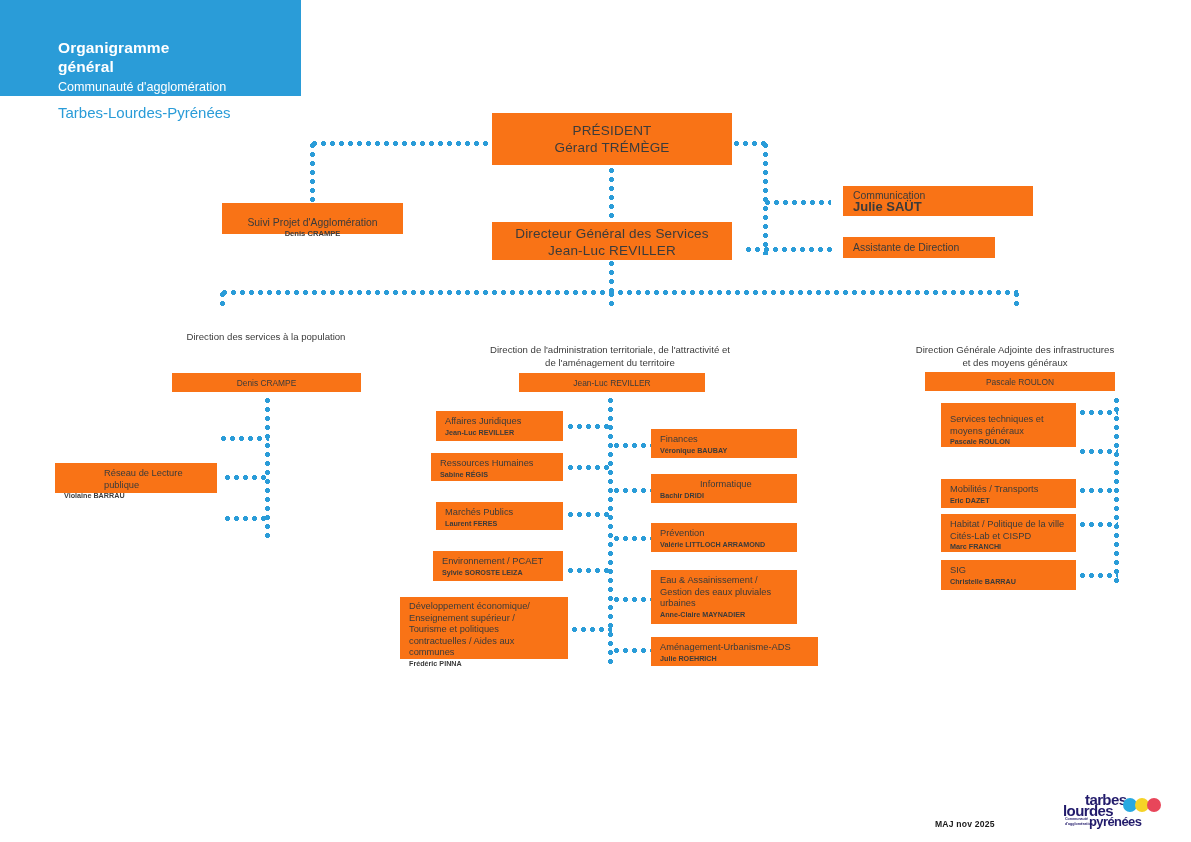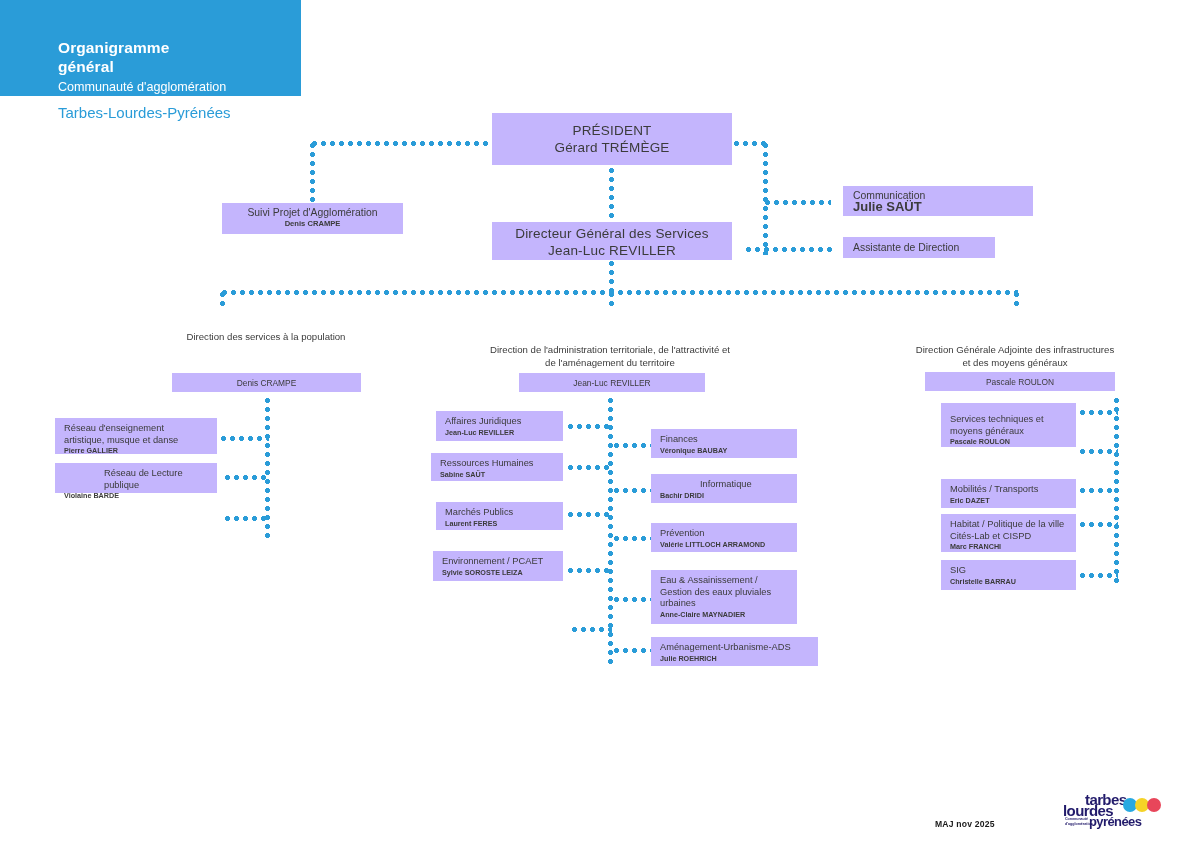--- a/index.html
+++ b/index.html
@@ -31,41 +31,41 @@
     color:#ffffff;font-size:12.6px;line-height:14px;font-weight:normal;
   }
   .header-city{
     position:absolute;left:58px;top:104px;width:330px;
     color:#2a9cd8;font-size:15px;line-height:18px;
   }
 
   
   .box{
     position:absolute;
-    background:#c4b5fd;
+    background:#f97316;
     color:#3b3b3b;
     box-sizing:border-box;
   }
   .box .t1{display:block;}
   .box .t2{display:block;}
 
   
   .box-xl{
     text-align:center;
     padding-top:9px;
   }
   .box-xl .t1{font-size:13.5px;line-height:17px;letter-spacing:.2px;}
   .box-xl .t2{font-size:13.5px;line-height:17px;letter-spacing:.2px;}
 
   
   .box-md{padding:3px 8px 5px 10px;margin-left:12px;}
   .box-md .t1{font-size:10.4px;line-height:13px;}
   .box-md .t2{font-size:13px;line-height:10px;font-weight:bold;}
 
-  .box-md-c{padding:3px 8px;text-align:center;}
+  .box-md-c{padding:13px 8px;text-align:center;}
   .box-md-c .t1{font-size:10.4px;line-height:13px;}
   .box-md-c .t2{font-size:7.6px;line-height:10px;font-weight:bold;}
 
   
   .box-hdr{
     text-align:center;padding-top:4px;
   }
   .box-hdr .t1{font-size:8.4px;line-height:12px;}
 
   
@@ -193,28 +193,23 @@
   </div>
   <div class="box box-hdr" style="left:925px;top:372px;width:190px;height:19px;">
     <span class="t1">Pascale ROULON</span>
   </div>
 
   <div class="dot-v" style="left:265px;top:396px;height:143px;"></div>
   <div class="dot-h" style="left:219px;top:436px;width:50px;"></div>
   <div class="dot-h" style="left:223px;top:475px;width:46px;"></div>
   <div class="dot-h" style="left:223px;top:516px;width:46px;"></div>
 
-  <div class="box box-sm" style="left:55px;top:418px;width:162px;height:36px;">
-    <span class="t1" style="white-space:pre-line;">Réseau d'enseignement
-artistique, musque et danse</span>
-    <span class="t2">Pierre GALLIER</span>
-  </div>
   <div class="box box-sm" style="left:55px;top:463px;width:162px;height:30px;">
     <span class="t1" style="white-space:pre-line;padding-left:40px;">Réseau de Lecture publique</span>
-    <span class="t2">Violaine BARDE</span>
+    <span class="t2">Violaine BARRAU</span>
   </div>
 
   <div class="dot-v" style="left:608px;top:396px;height:272px;"></div>
 
   <div class="dot-h" style="left:566px;top:424px;width:46px;"></div>
   <div class="dot-h" style="left:566px;top:465px;width:46px;"></div>
   <div class="dot-h" style="left:566px;top:512px;width:46px;"></div>
   <div class="dot-h" style="left:566px;top:568px;width:46px;"></div>
   <div class="dot-h" style="left:570px;top:627px;width:42px;"></div>
 
@@ -223,29 +218,36 @@
   <div class="dot-h" style="left:612px;top:536px;width:46px;"></div>
   <div class="dot-h" style="left:612px;top:597px;width:46px;"></div>
   <div class="dot-h" style="left:612px;top:648px;width:46px;"></div>
 
   <div class="box box-sm" style="left:436px;top:411px;width:127px;height:30px;">
     <span class="t1" style="white-space:pre-line;">Affaires Juridiques</span>
     <span class="t2">Jean-Luc REVILLER</span>
   </div>
   <div class="box box-sm" style="left:431px;top:453px;width:132px;height:28px;">
     <span class="t1" style="white-space:pre-line;">Ressources Humaines</span>
-    <span class="t2">Sabine SAÜT</span>
+    <span class="t2">Sabine RÉGIS</span>
   </div>
   <div class="box box-sm" style="left:436px;top:502px;width:127px;height:28px;">
     <span class="t1" style="white-space:pre-line;">Marchés Publics</span>
     <span class="t2">Laurent FERES</span>
   </div>
   <div class="box box-sm" style="left:433px;top:551px;width:130px;height:30px;">
     <span class="t1" style="white-space:pre-line;">Environnement / PCAET</span>
     <span class="t2">Sylvie SOROSTE LEIZA</span>
+  </div>
+  <div class="box box-sm" style="left:400px;top:597px;width:168px;height:62px;padding-top:4px;">
+    <span class="t1" style="white-space:pre-line;">Développement économique/
+Enseignement supérieur /
+Tourisme et politiques
+contractuelles / Aides aux communes</span>
+    <span class="t2">Frédéric PINNA</span>
   </div>
 
   <div class="box box-sm" style="left:651px;top:429px;width:146px;height:29px;">
     <span class="t1" style="white-space:pre-line;">Finances</span>
     <span class="t2">Véronique BAUBAY</span>
   </div>
   <div class="box box-sm" style="left:651px;top:474px;width:146px;height:29px;">
     <span class="t1" style="white-space:pre-line;padding-left:40px;">Informatique</span>
     <span class="t2">Bachir DRIDI</span>
   </div>

